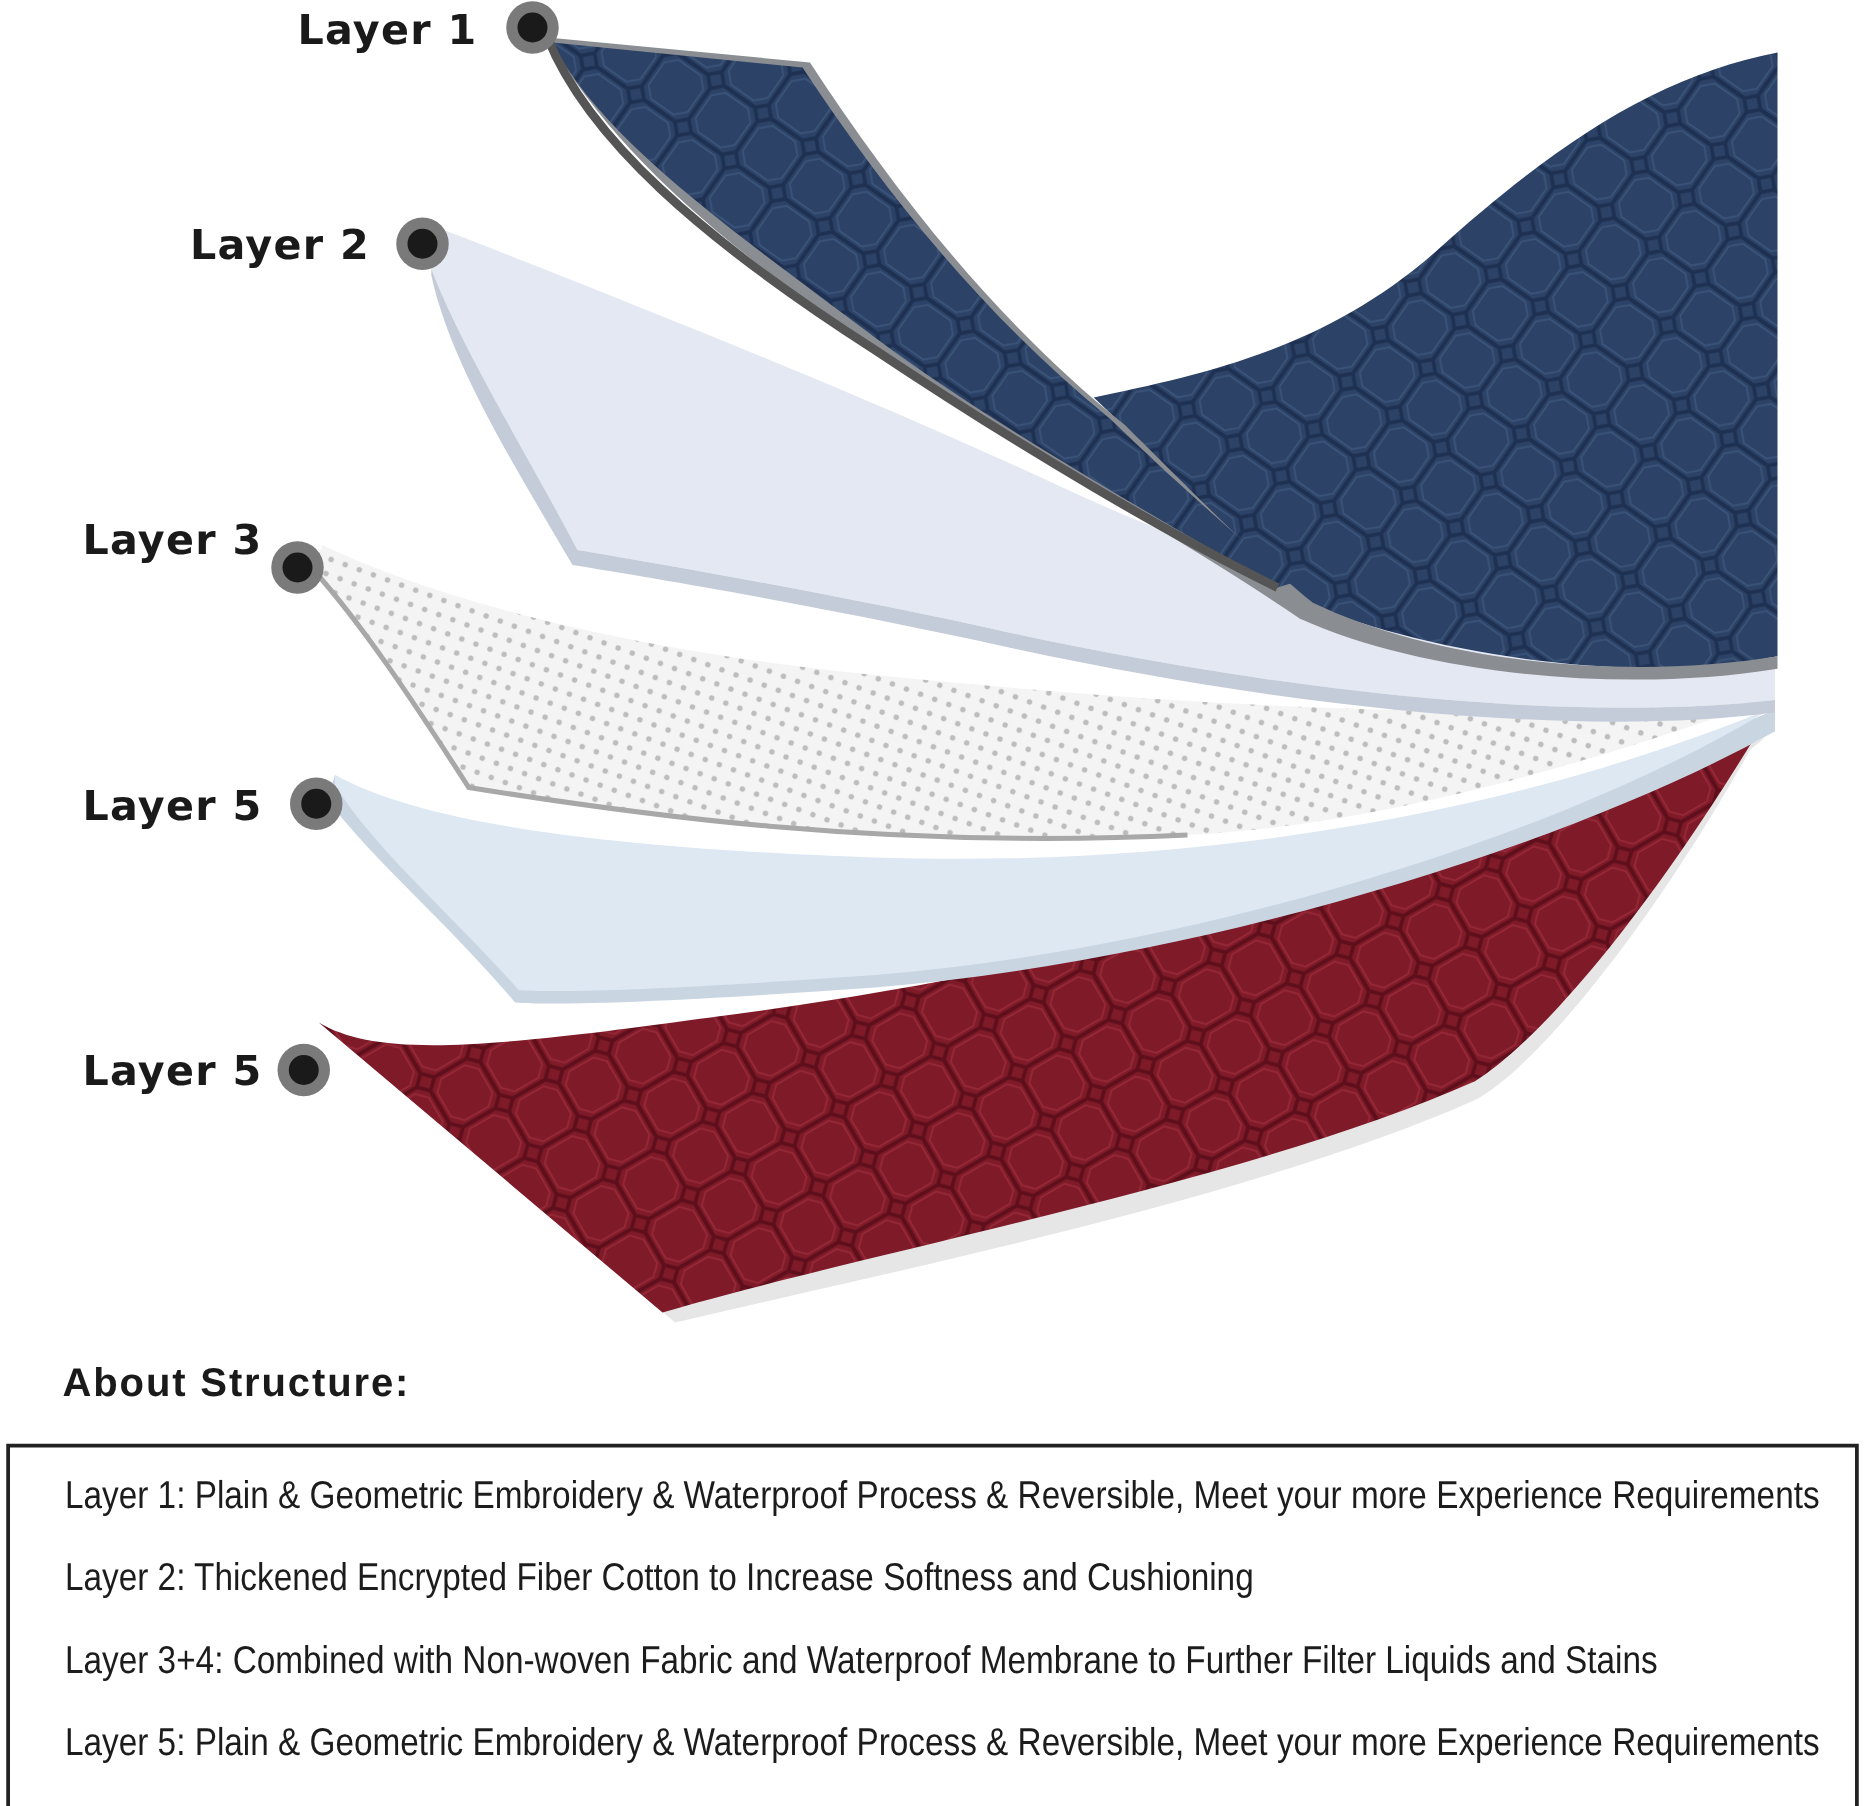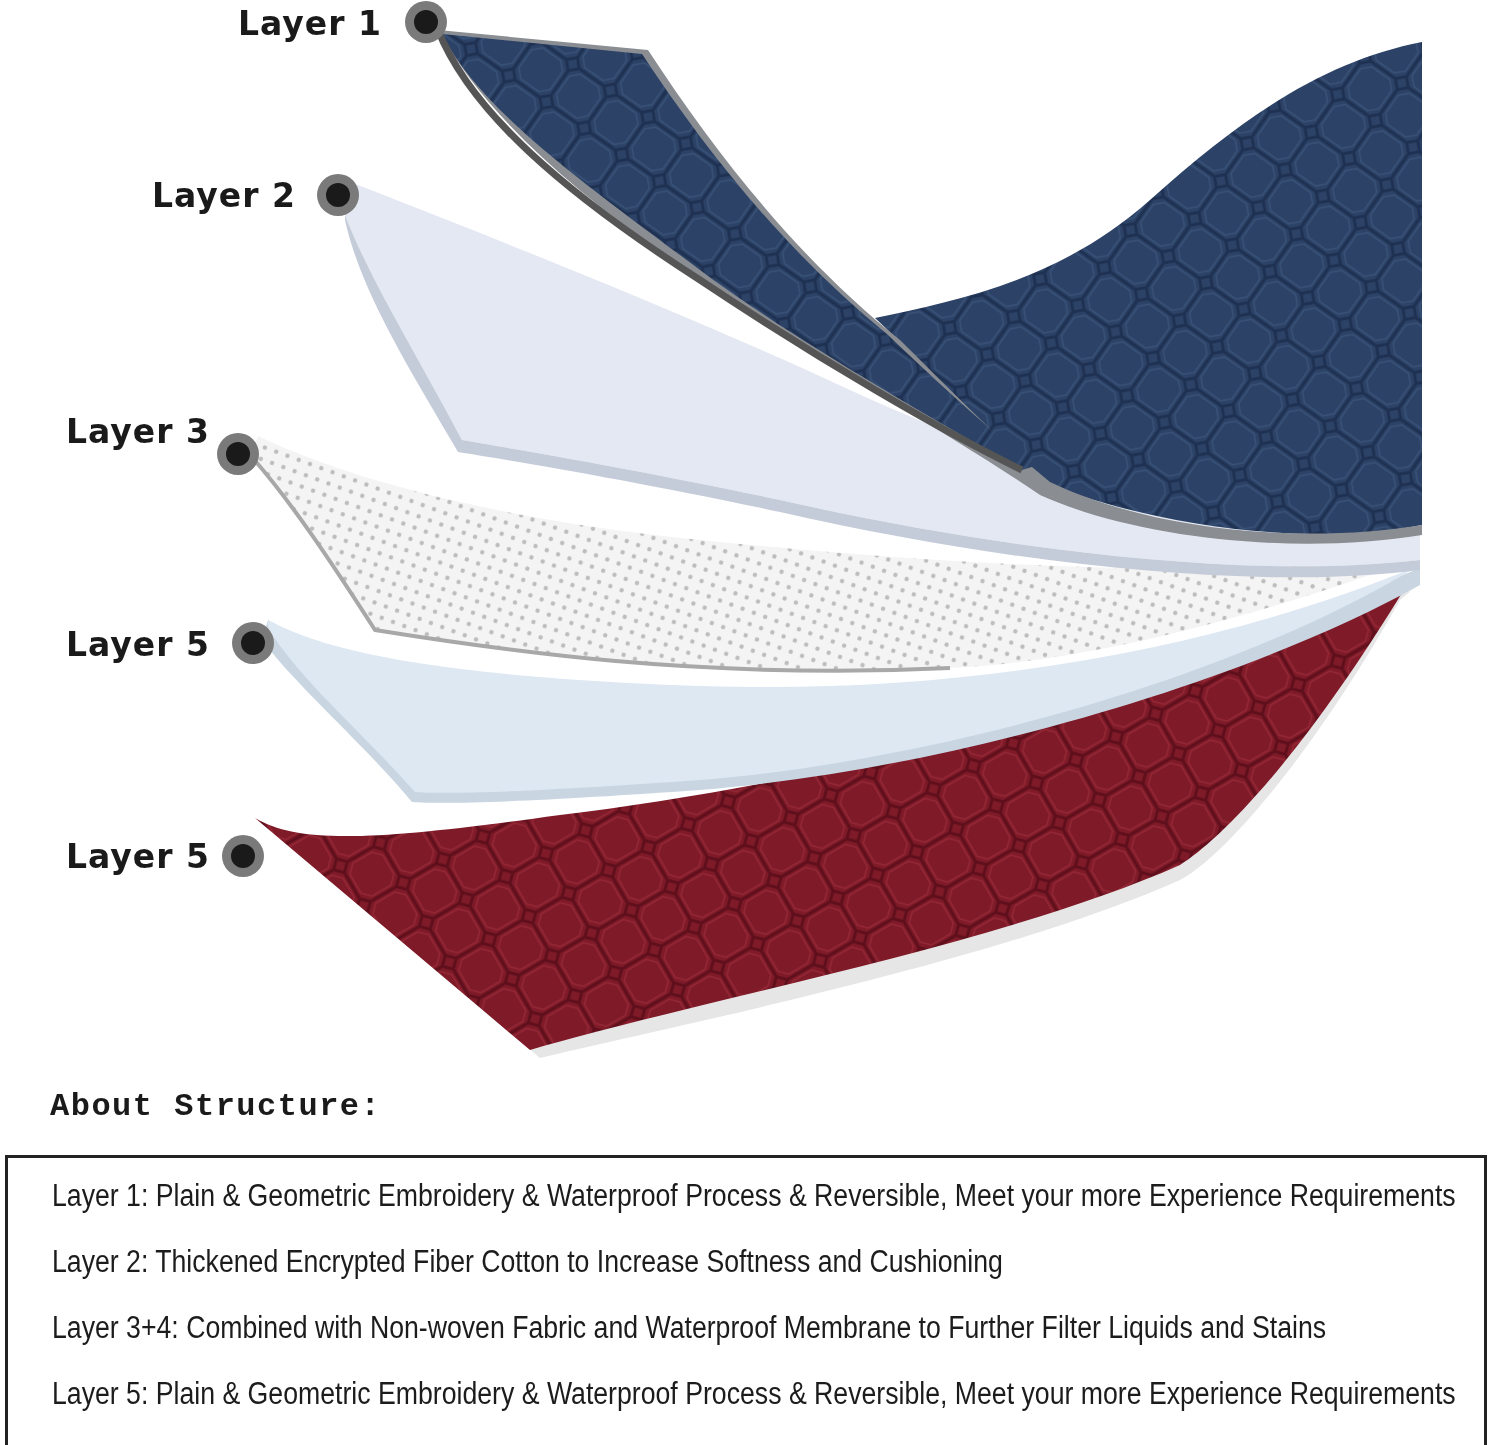--- a/index.html
+++ b/index.html
@@ -1,21 +1,21 @@
 <!DOCTYPE html>
 <html><head>
 <meta charset="utf-8">
 <style>
   html, body { margin: 0; padding: 0; background: #ffffff; }
   body { width: 1500px; height: 1445px; position: relative; overflow: hidden;
          font-family: "Liberation Sans", sans-serif; }
   #diagram { position: absolute; left: 0; top: 0; width: 1500px; height: 1080px; }
   .layer-label { position: absolute; font-family: "DejaVu Sans", sans-serif; font-weight: bold;
                  font-size: 33px; color: #1a1a1a; letter-spacing: 1px; white-space: nowrap; }
-  .about-title { position: absolute; left: 50px; top: 1088px; font-family: Liberation Mono, monospace;
+  .about-title { position: absolute; left: 50px; top: 1088px; font-family: Liberation Sans, sans-serif;
                  font-weight: bold; font-size: 32px; color: #1a1a1a; letter-spacing: 1.5px; }
   .structure-box { position: absolute; left: 5px; top: 1155px; width: 1482px; height: 308px;
                    border: 3px solid #222; box-sizing: border-box; }
   .structure-line { position: absolute; left: 44px; font-family: "Liberation Sans", sans-serif;
                     font-size: 31px; color: #1c1c1c; white-space: nowrap;
                     transform: scaleX(0.86); transform-origin: left center; letter-spacing: 0px; }
 </style>
 </head>
 <body>
 

